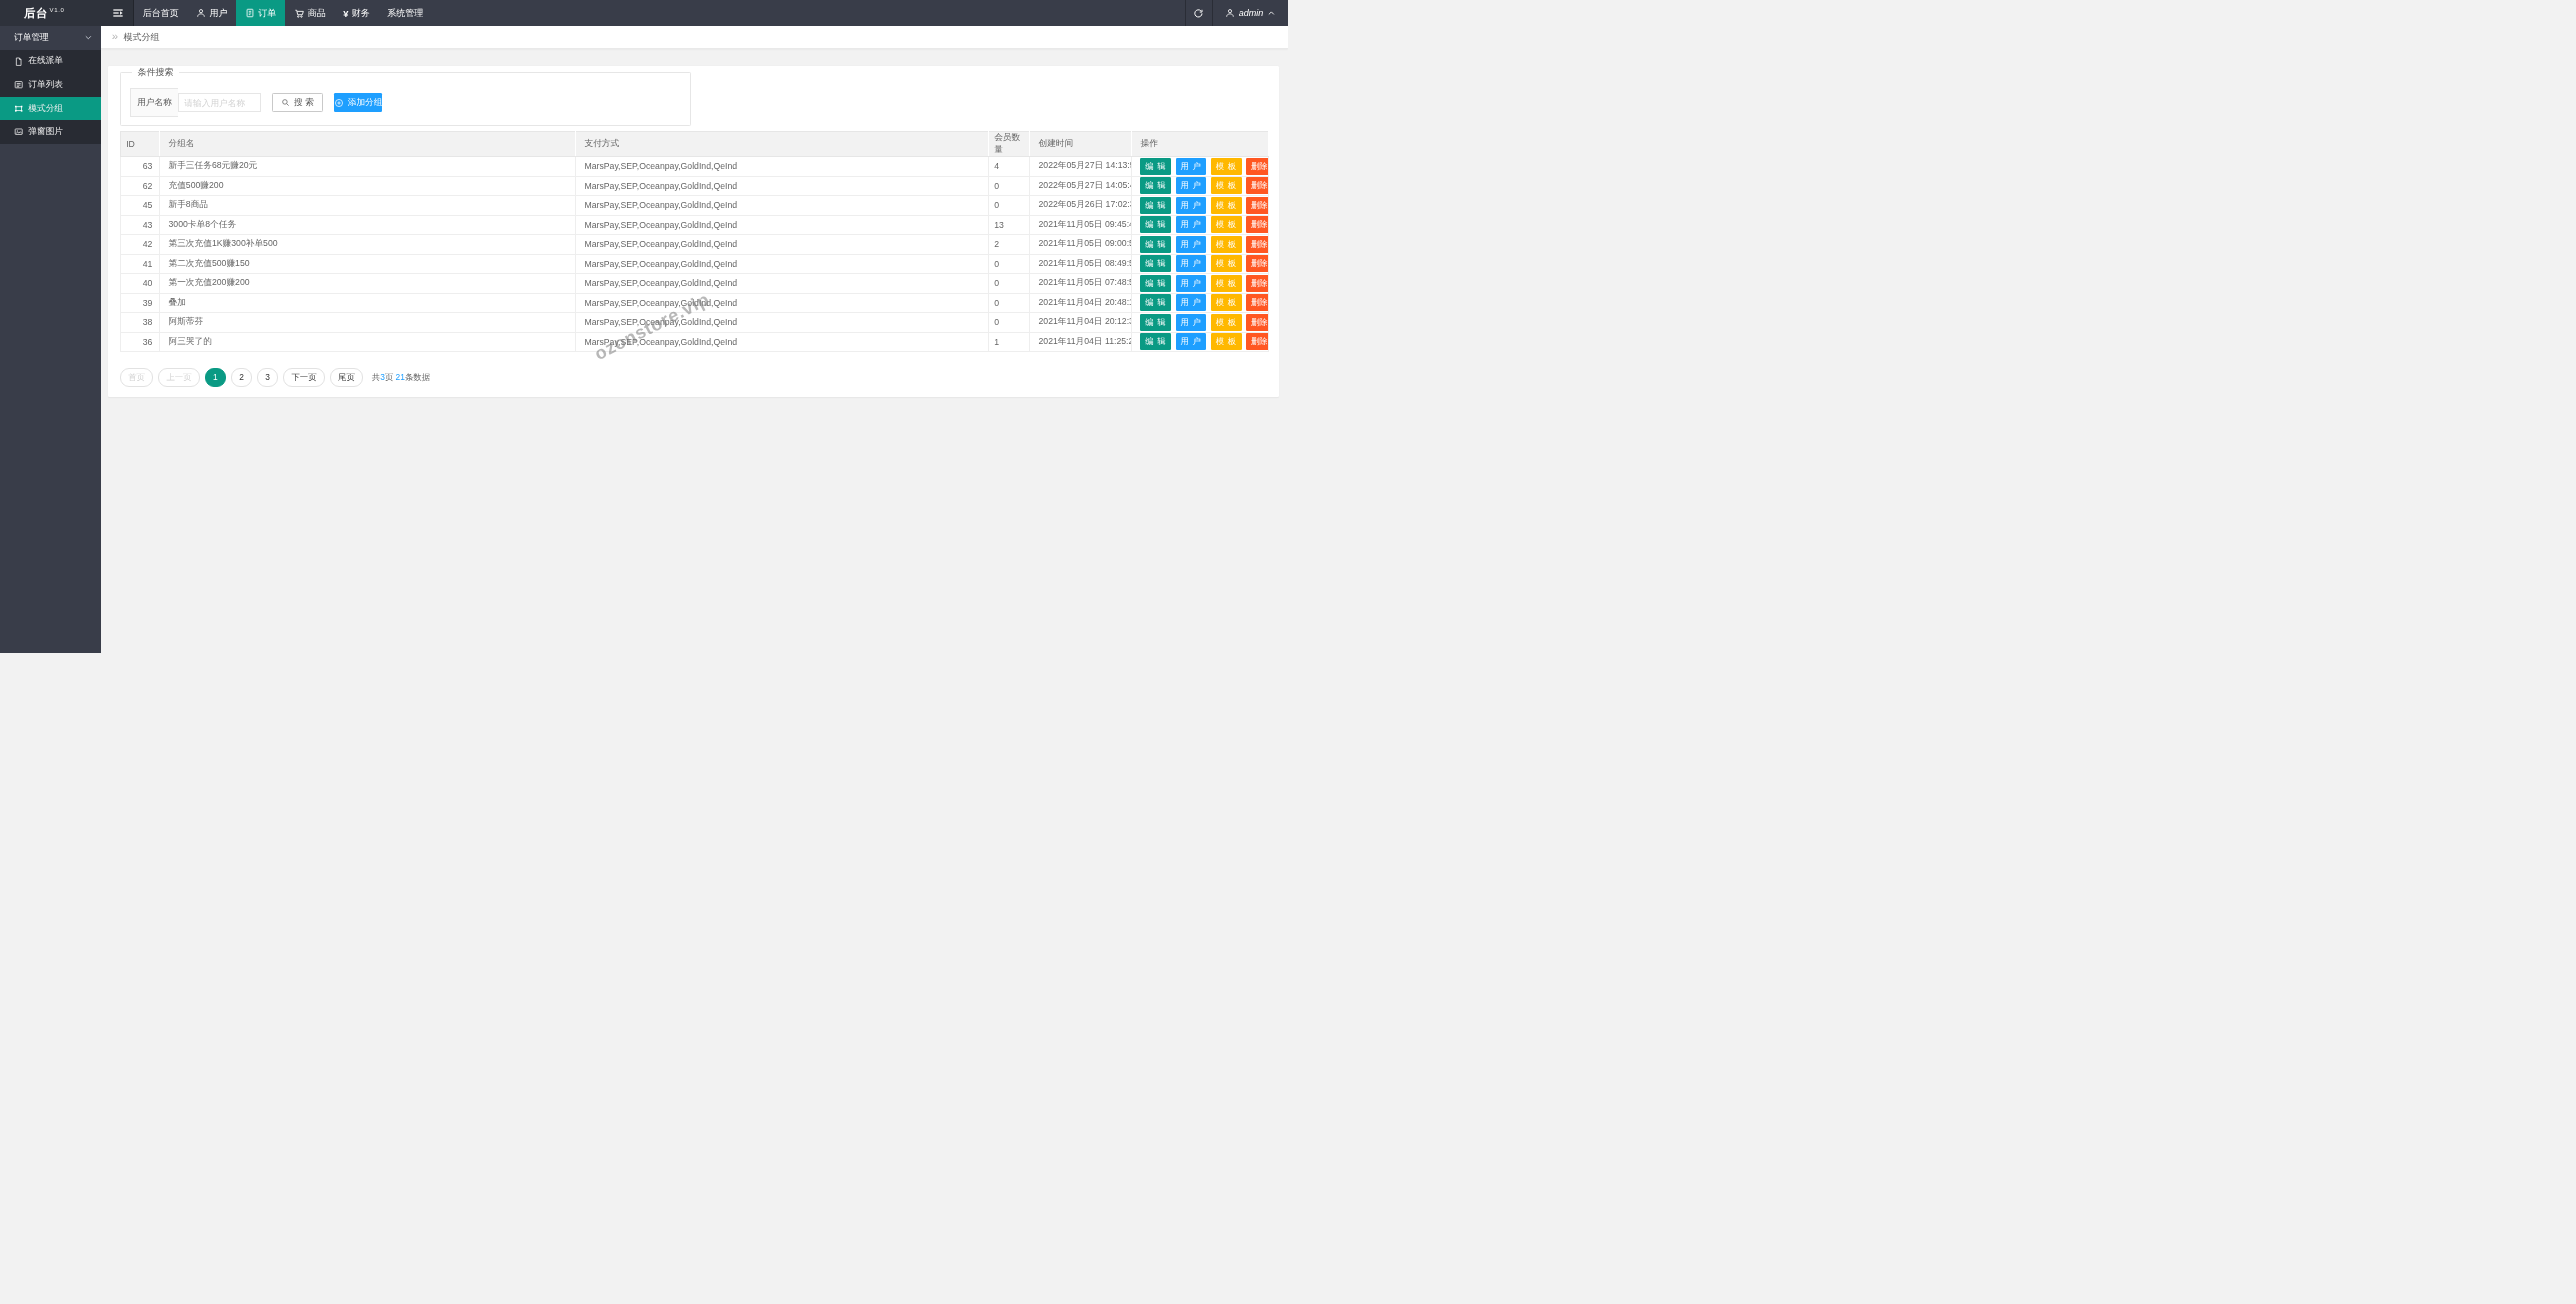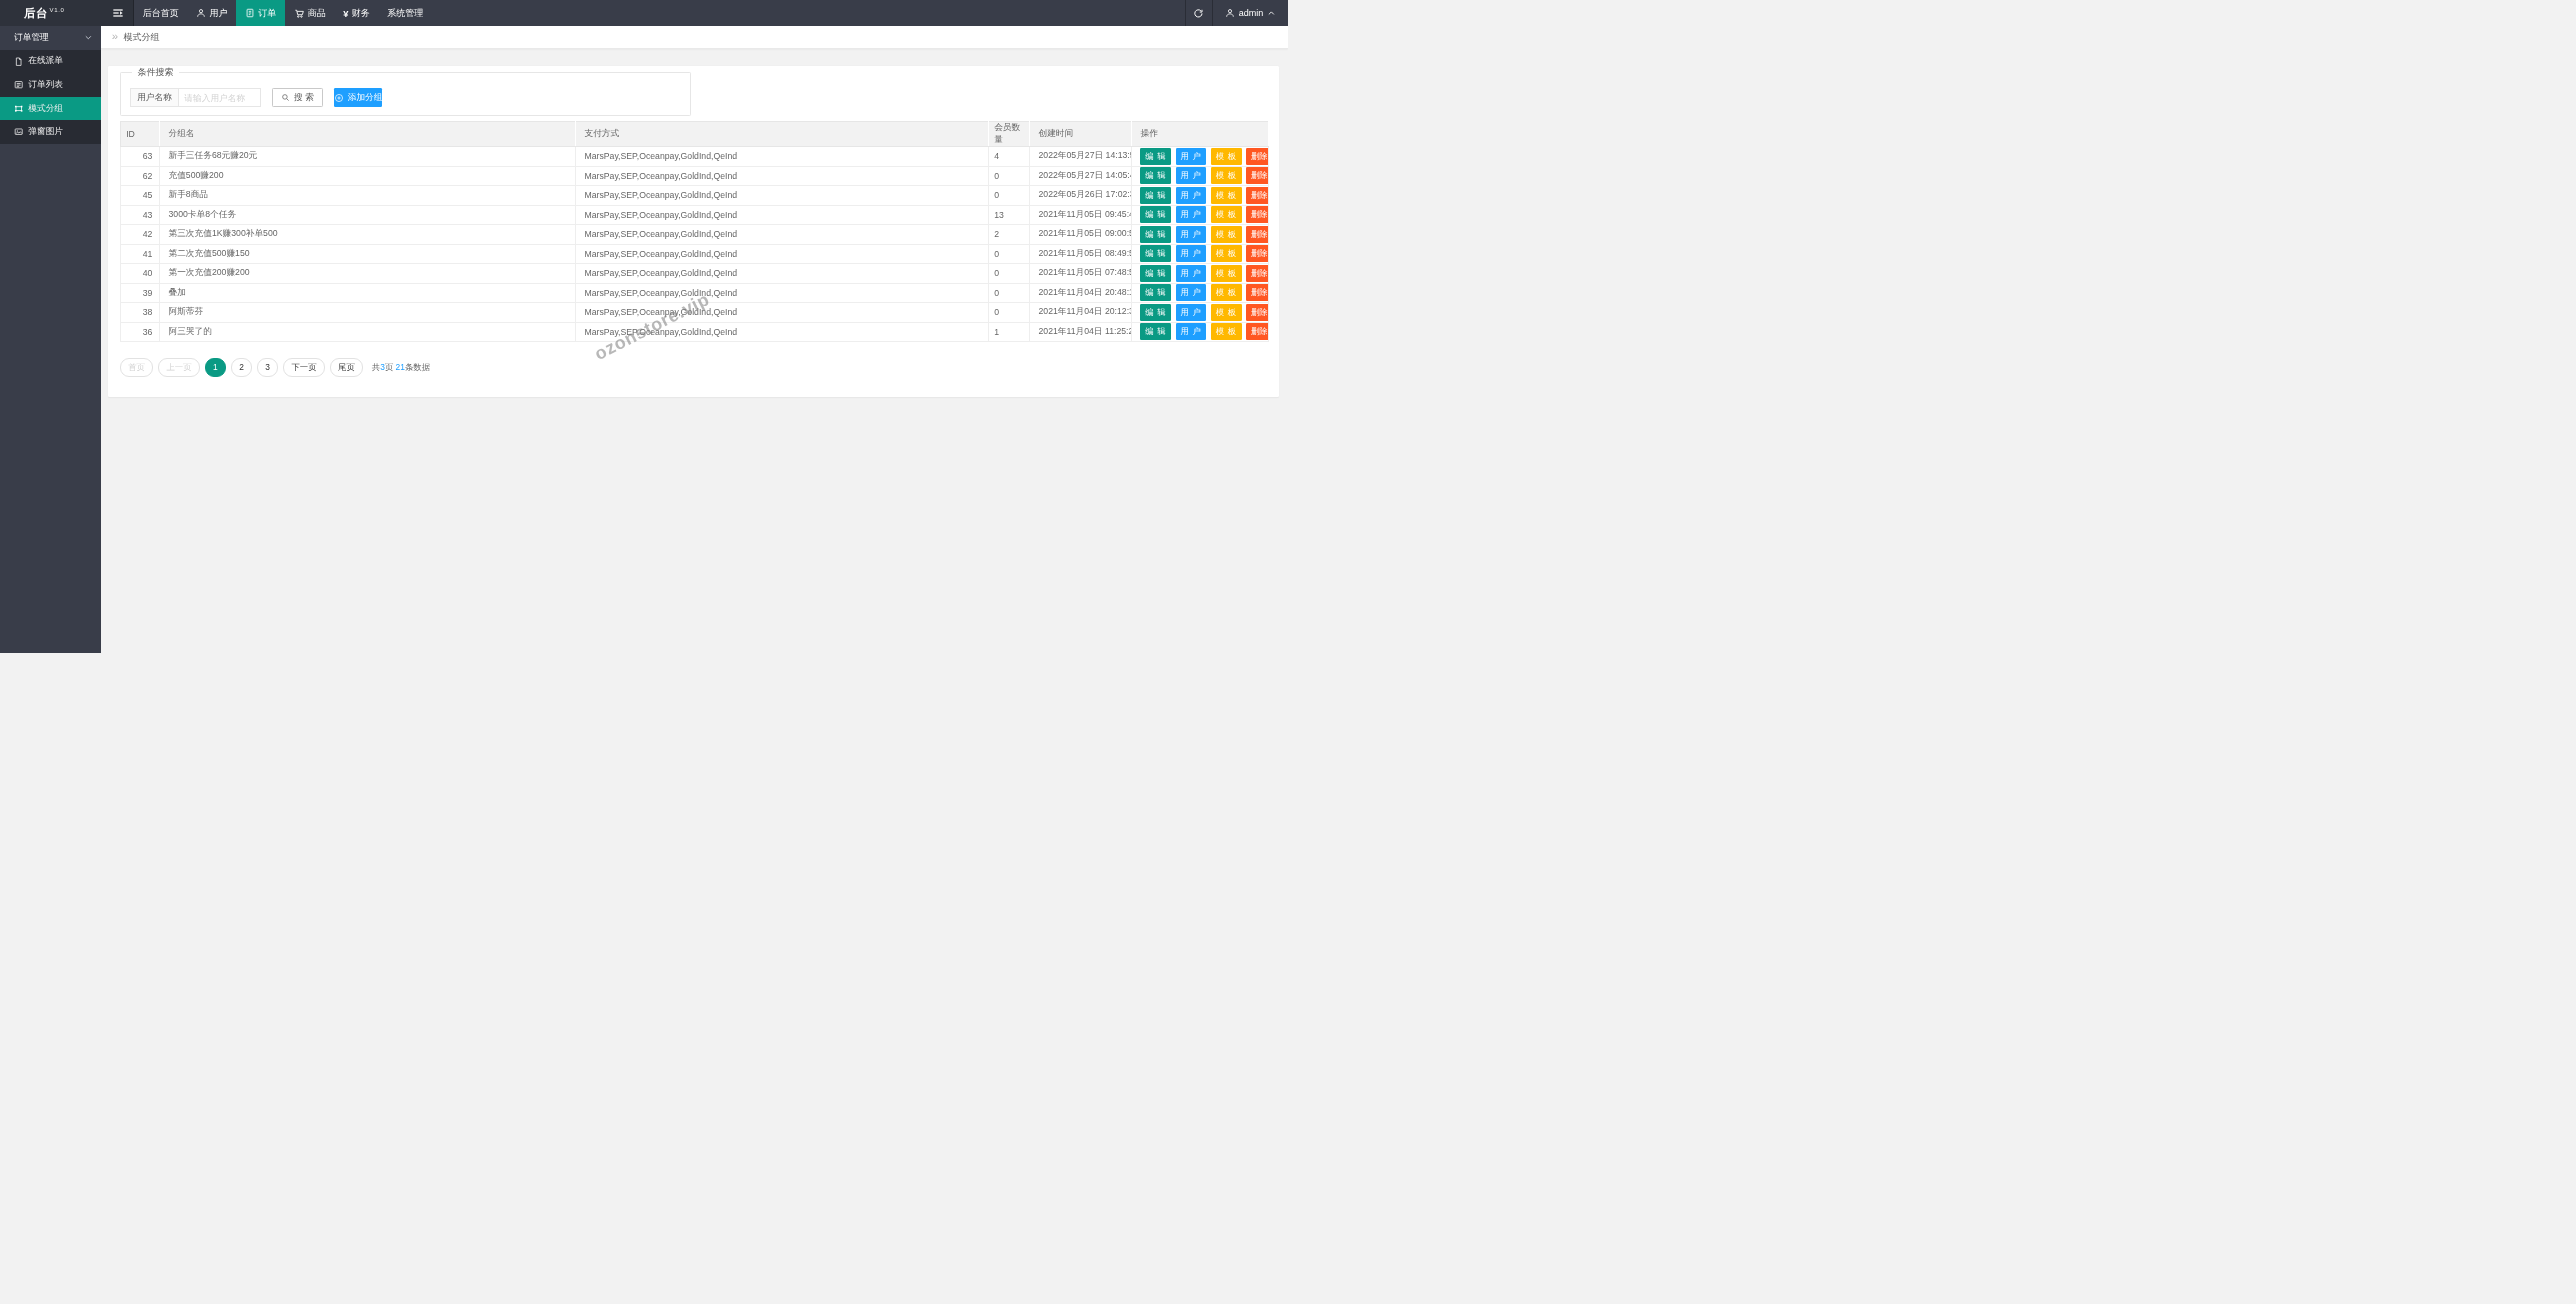--- a/index.html
+++ b/index.html
@@ -18,21 +18,21 @@
     position:relative; border-right:0.7px solid rgba(0,0,0,.25); }
   .logo-text { color:#fff; font-size:11.4px; font-weight:bold; margin-left:24px; letter-spacing:0.7px; }
   .logo-ver { color:#e8e8e8; font-size:6px; font-weight:normal; vertical-align:super; margin-left:1.3px; }
   .burger { position:absolute; right:6.7px; top:5.4px; width:16px; height:16px; display:flex;
     align-items:center; justify-content:center; cursor:pointer; }
   .nav { display:flex; align-items:stretch; }
   .nav-item { display:flex; align-items:center; gap:3.4px; padding:0 8.7px; color:#fff;
     font-size:9px; cursor:pointer; }
   .nav-item.active { background:var(--teal,#0A9A84); }
   .nav-item .yen { font-size:9.4px; font-weight:bold; }
-  .header-right { margin-left:auto; display:flex; align-items:stretch; }
+  .header-right { margin-left:auto; display:flex; align-items:stretch;font-style:italic; }
   .refresh-btn { width:28px; display:flex; align-items:center; justify-content:center;
     border-left:0.7px solid rgba(0,0,0,.25); border-right:0.7px solid rgba(0,0,0,.25); cursor:pointer; }
   .user-box { display:flex; align-items:center; gap:4px; color:#fff; padding:0 12px; cursor:pointer; font-size:9px; }
 
   
   .sidebar { position:absolute; top:26px; left:0; bottom:0; width:101px;
     background:var(--header-bg,#393D49); z-index:20; }
   .side-group { height:23.6px; display:flex; align-items:center; color:#fff; font-size:8.7px;
     padding:0 8px 0 14px; cursor:pointer; }
   .side-group .chev { margin-left:auto; }
@@ -49,21 +49,21 @@
   .crumb-title { color:#595959; font-size:9px; }
 
   .card { background:#fff; margin:8px 8.7px 0 7.4px; height:331px; padding:0 11.4px;
     border-radius:1.3px; box-shadow:0 0.7px 1.3px rgba(0,0,0,.05); position:relative; }
 
   
   .field { margin-top:17px; width:571px; border:0.7px solid #e6e6e6; border-radius:1.3px;
     padding:9.4px 9.4px 8px 9.4px; position:relative; }
   .field legend { font-size:9px; color:#555; padding:0 5.4px; margin-left:2px; }
   .search-row { display:flex; align-items:center; }
-  .inline-label { height:19px; display:flex; align-items:center; padding:0 6px; background:#fafafa;
+  .inline-label { height:29px; display:flex; align-items:center; padding:0 6px; background:#fafafa;
     border:0.7px solid #e6e6e6; border-right:none; color:#555; font-size:8.7px; white-space:nowrap; }
   .search-input { height:19px; width:83px; border:0.7px solid #e6e6e6; padding:0 5.4px; font-size:8.7px;
     color:#333; outline:none; font-family:inherit; }
   .search-input::placeholder { color:#d2d2d2; }
   .btn { height:19px; display:inline-flex; align-items:center; justify-content:center; gap:4px;
     border-radius:1.3px; font-size:8.7px; cursor:pointer; border:none; font-family:inherit; }
   .btn-search { margin-left:10.8px; padding:0 8px; background:#fff; border:0.7px solid #c9c9c9; color:#555; }
   .btn-add { margin-left:10.8px; padding:0 0; background:var(--blue,#1E9FFF); color:#fff; }
 
   

